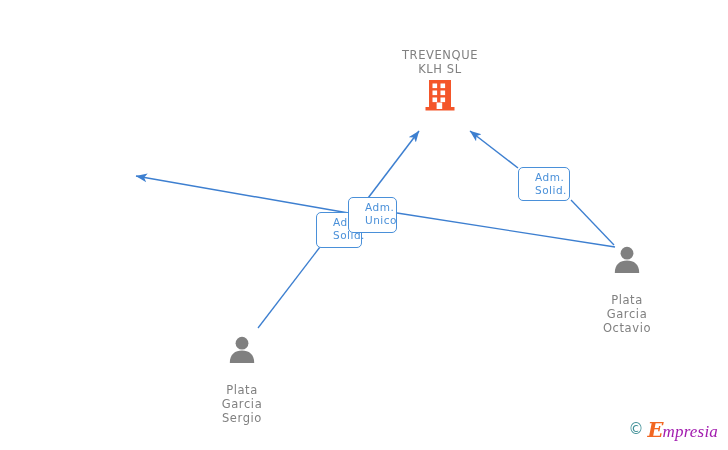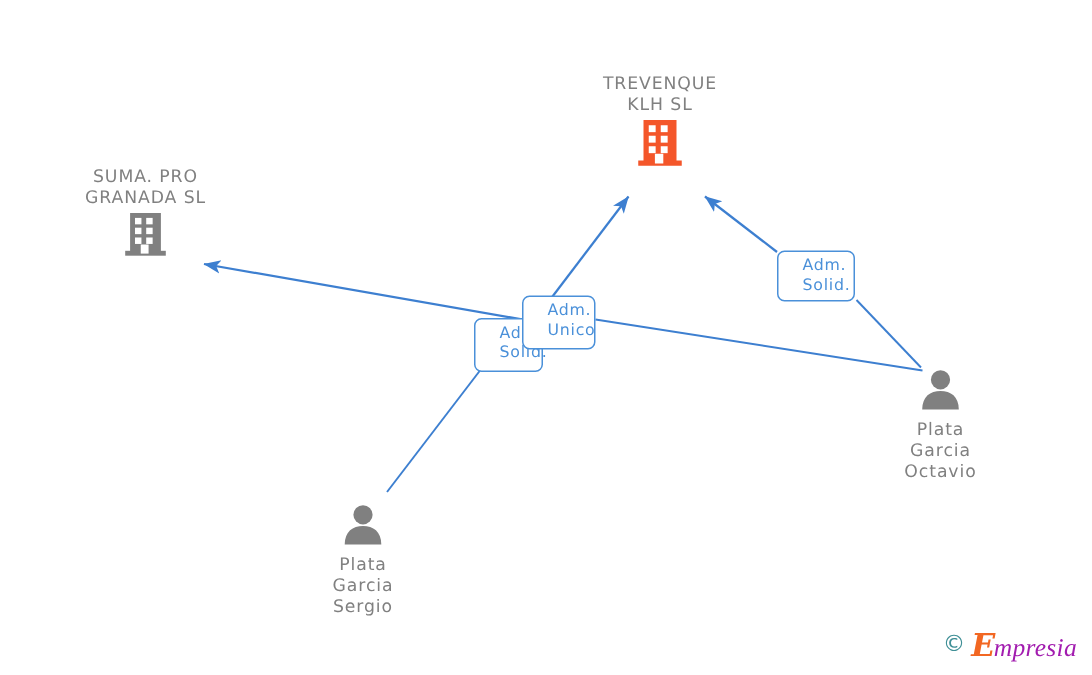--- a/index.html
+++ b/index.html
@@ -36,21 +36,21 @@
     font-size: 11.5px;
     line-height: 14px;
     letter-spacing: 0.6px;
     color: #808080;
     white-space: pre-line;
   }
   .node-label.above {
     margin-bottom: 3px;
   }
   .node-label.below {
-    margin-top: 5px;
+    margin-top: 19px;
   }
   .node-icon {
     display: block;
     margin: 0 auto;
   }
 
   
   .rel-box {
     position: absolute;
     box-sizing: border-box;
@@ -133,35 +133,20 @@
       <rect x="7.5" y="4.5" width="4.6" height="4.6" fill="#ffffff"></rect>
       <rect x="15.5" y="4.5" width="4.6" height="4.6" fill="#ffffff"></rect>
       <rect x="7.5" y="11.5" width="4.6" height="4.6" fill="#ffffff"></rect>
       <rect x="15.5" y="11.5" width="4.6" height="4.6" fill="#ffffff"></rect>
       <rect x="7.5" y="18.5" width="4.6" height="4.6" fill="#ffffff"></rect>
       <rect x="15.5" y="18.5" width="4.6" height="4.6" fill="#ffffff"></rect>
       <rect x="11.6" y="23.5" width="5.6" height="6.5" fill="#ffffff"></rect>
     </svg>
   </div>
 
-  <div class="node" style="left:97px; top:110px;">
-    <div class="node-label above">SUMA.  PRO
-GRANADA  SL</div>
-    <svg class="node-icon" width="28" height="30" viewBox="0 0 30 32" xmlns="http://www.w3.org/2000/svg">
-      <rect x="4" y="1" width="22" height="29" fill="#808080"></rect>
-      <rect x="0.5" y="28" width="29" height="3.5" fill="#808080"></rect>
-      <rect x="7.5" y="4.5" width="4.6" height="4.6" fill="#ffffff"></rect>
-      <rect x="15.5" y="4.5" width="4.6" height="4.6" fill="#ffffff"></rect>
-      <rect x="7.5" y="11.5" width="4.6" height="4.6" fill="#ffffff"></rect>
-      <rect x="15.5" y="11.5" width="4.6" height="4.6" fill="#ffffff"></rect>
-      <rect x="7.5" y="18.5" width="4.6" height="4.6" fill="#ffffff"></rect>
-      <rect x="15.5" y="18.5" width="4.6" height="4.6" fill="#ffffff"></rect>
-      <rect x="11.6" y="23.5" width="5.6" height="6.5" fill="#ffffff"></rect>
-    </svg>
-  </div>
 
   <div class="node" style="left:627px; top:246px;">
     <svg class="node-icon" width="30" height="28" viewBox="0 0 30 28" xmlns="http://www.w3.org/2000/svg">
       <circle cx="15" cy="7.2" r="6.4" fill="#808080"></circle>
       <path d="M2.8,27 C2.8,18.2 8.2,14.6 15,14.6 C21.8,14.6 27.2,18.2 27.2,27 Z" fill="#808080"></path>
     </svg>
     <div class="node-label below">Plata
 Garcia
 Octavio</div>
   </div>

